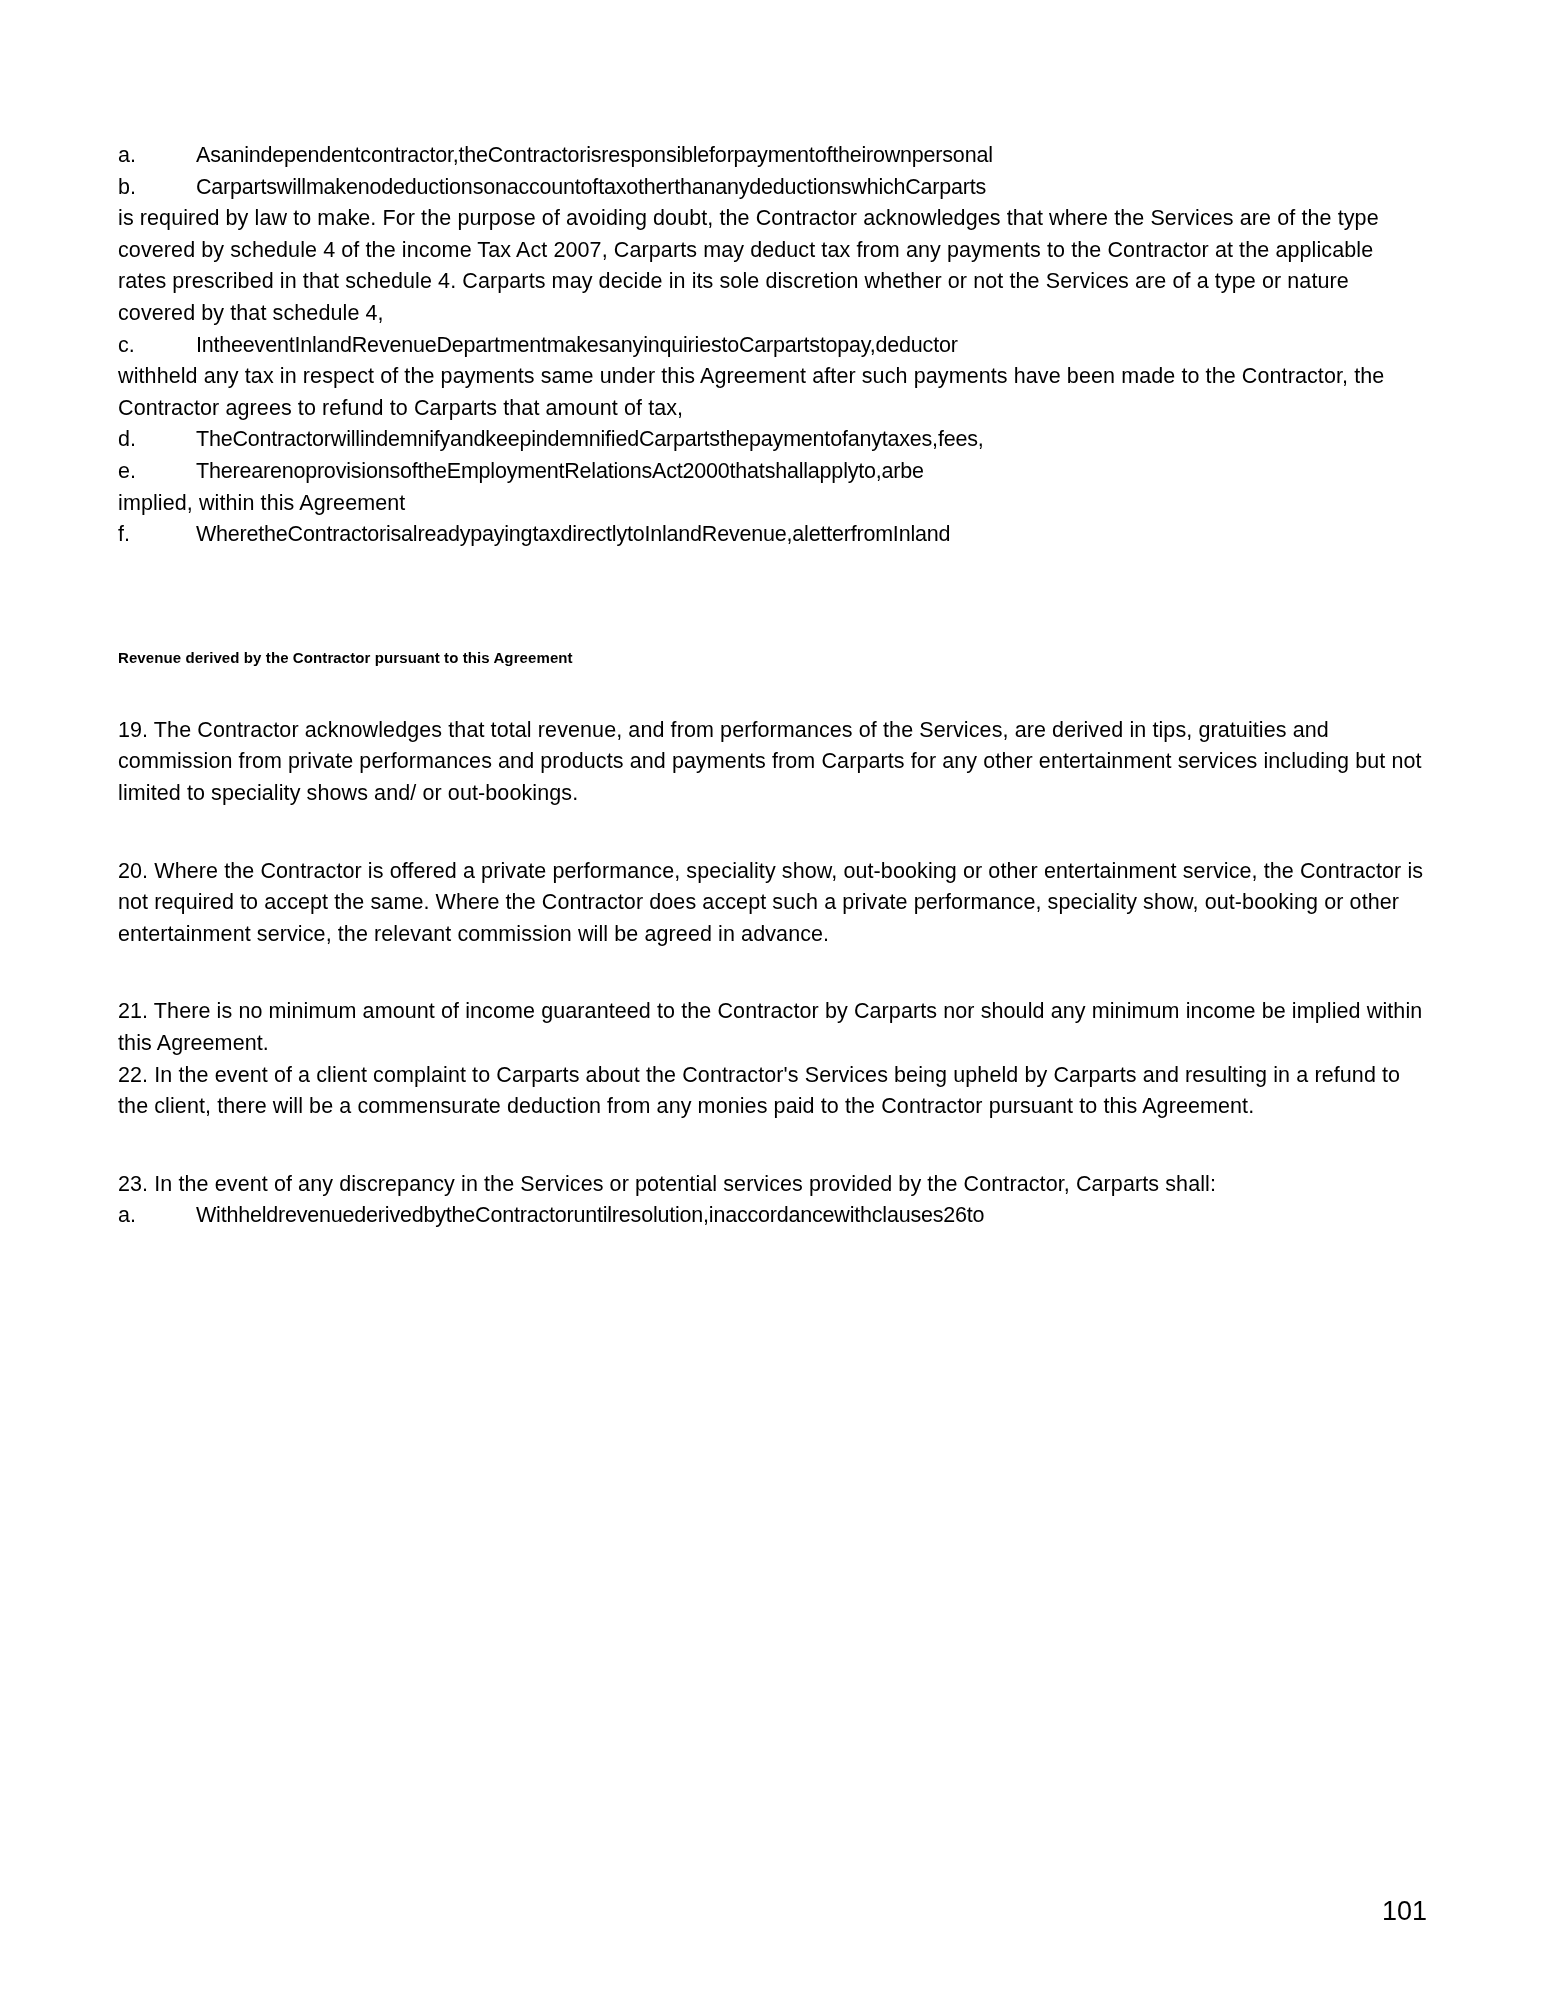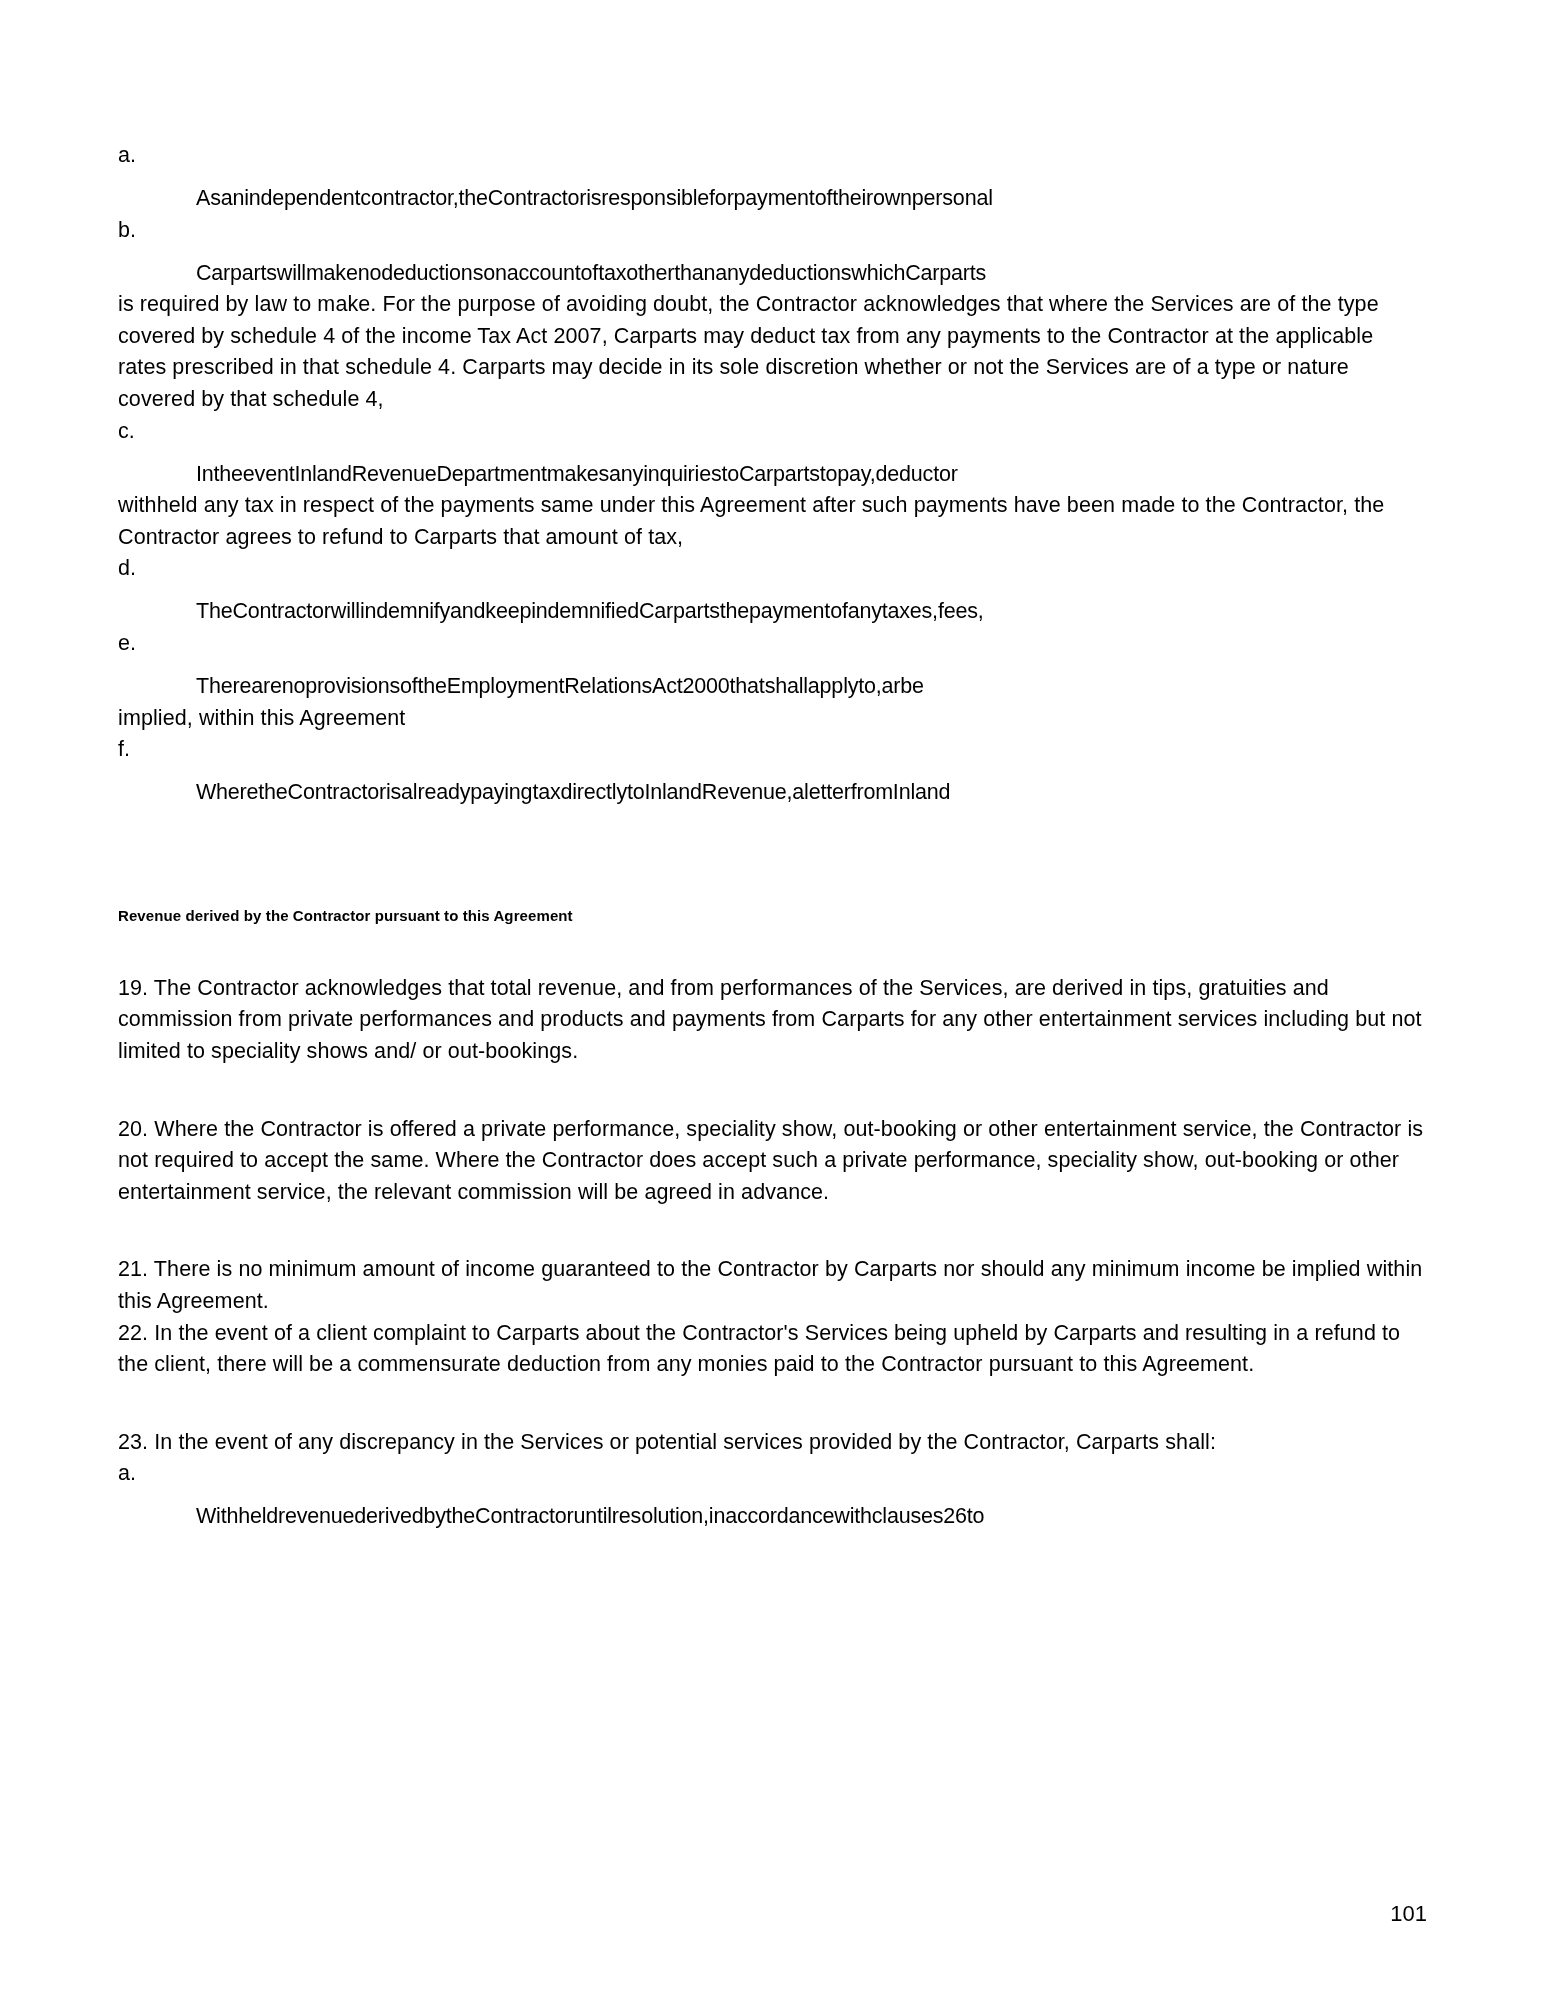--- a/index.html
+++ b/index.html
@@ -33,37 +33,36 @@
     flex: 0 0 auto;
     width: 78px;
   }
   .clause-text {
     flex: 1 1 auto;
     text-align: left;
   }
   .run-on {
     
     letter-spacing: -0.2px;
-    margin-top: 43px;
   }
   .para {
     margin: 0;
   }
   .gap-md { height: 46px; }
   .gap-lg { height: 96px; }
   .section-heading {
     font-weight: bold;
     font-size: 15px;
     margin: 0;
   }
   .page-number {
     position: absolute;
     right: 118px;
     bottom: 72px;
-    font-size: 22px;
+    font-size: 27px;
   }
 </style>
 </head>
 <body>
 
 <div class="page">
   <div class="doc-body">
 
     <div class="clause">
       <span class="clause-marker">a.</span>

